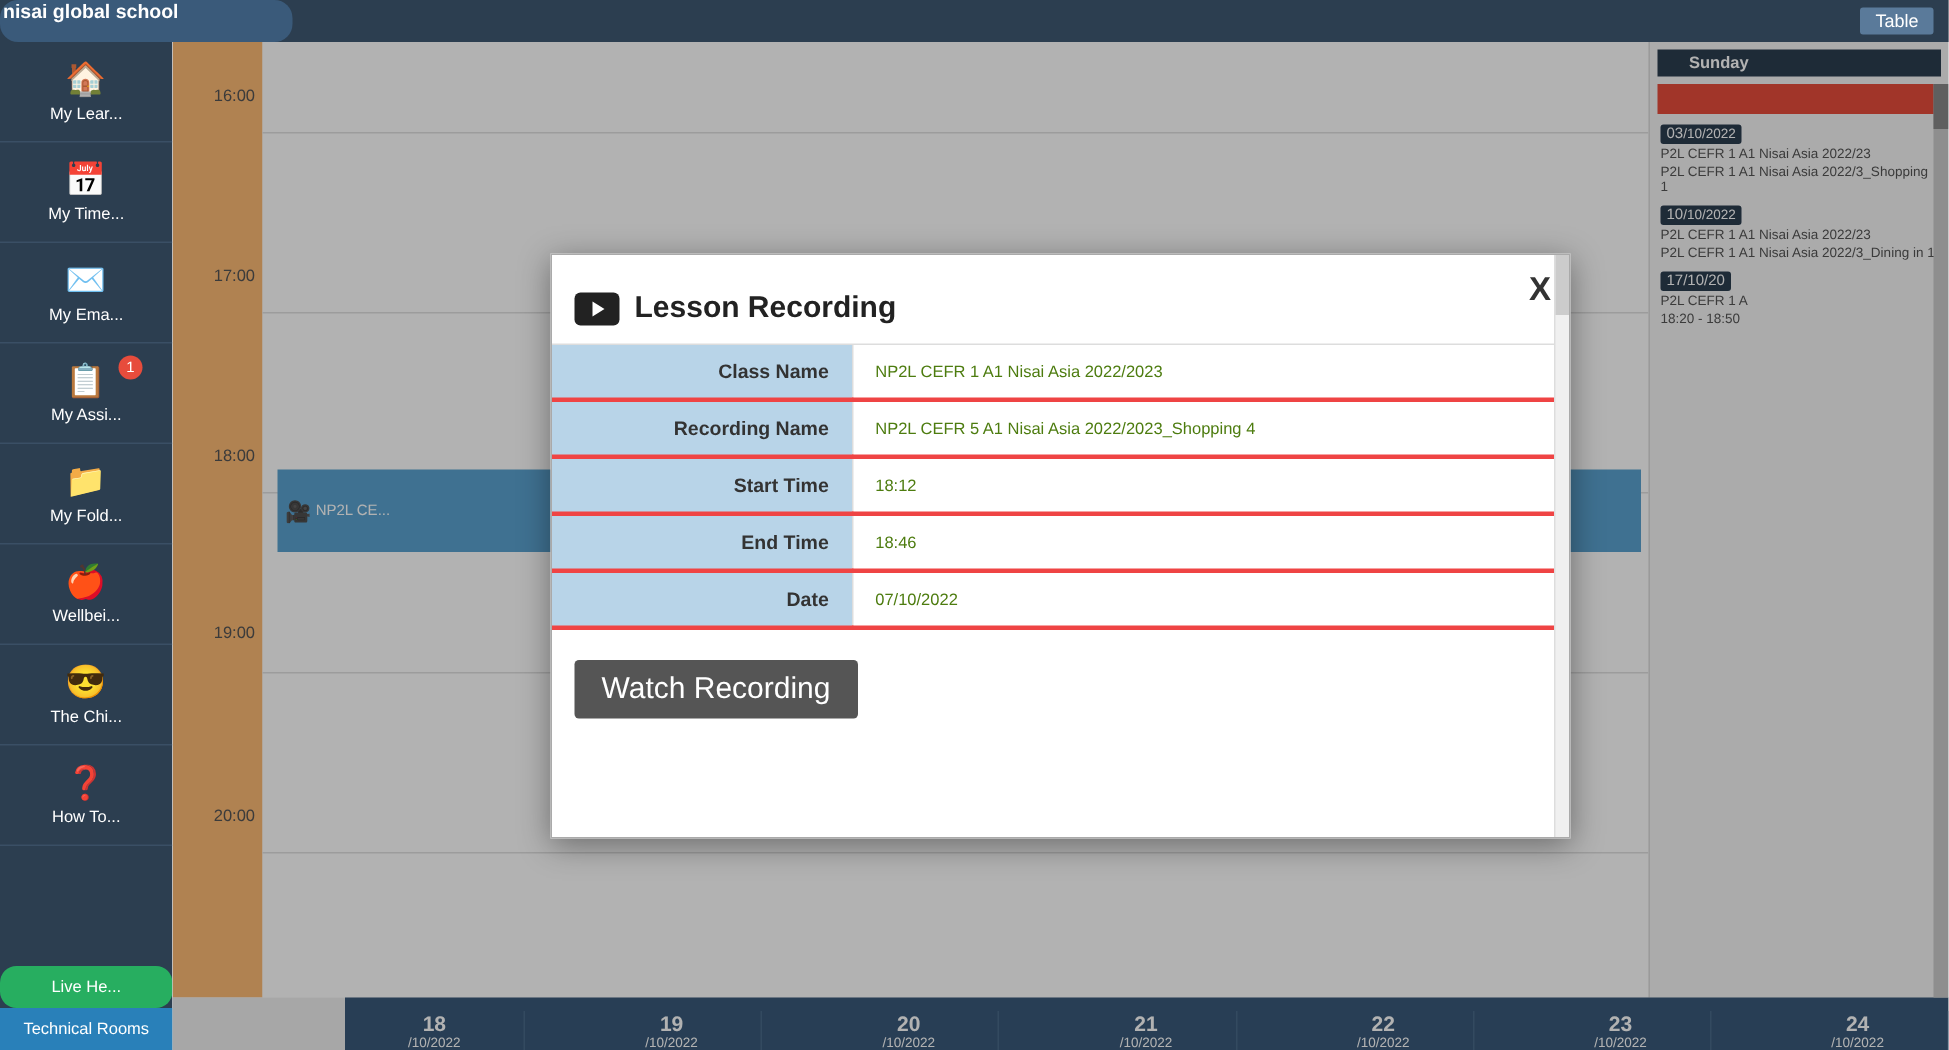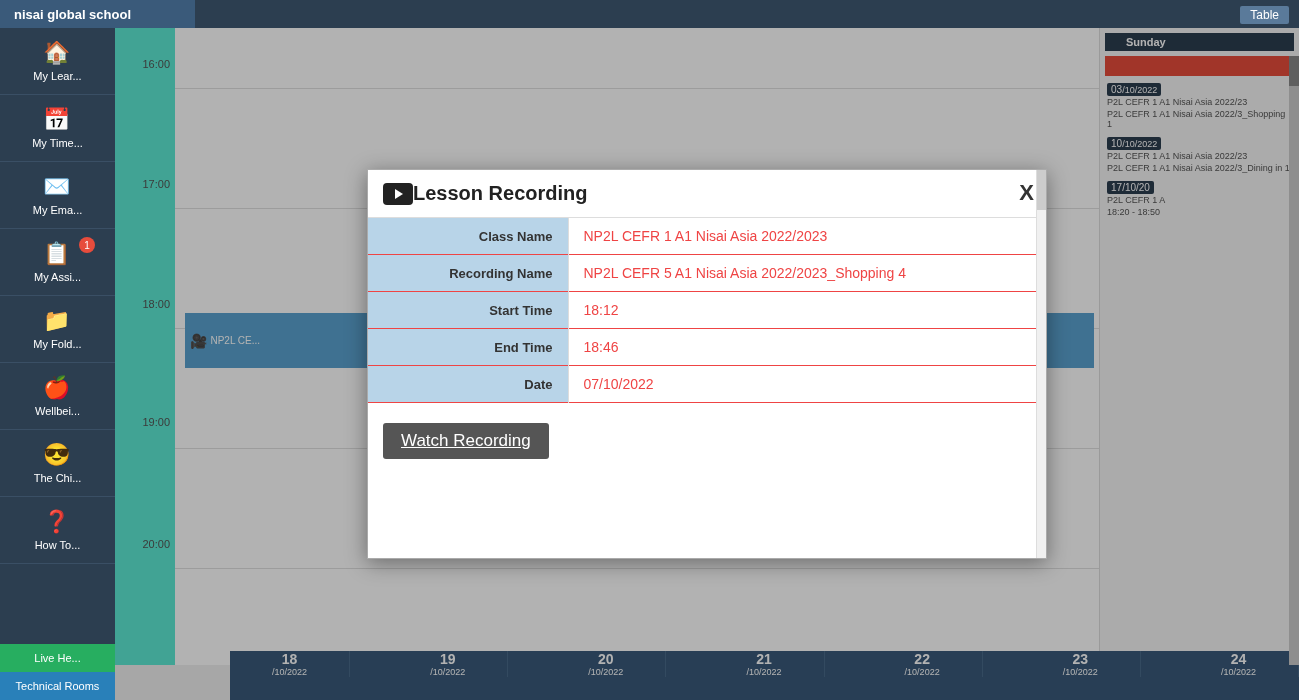--- a/index.html
+++ b/index.html
@@ -19,22 +19,23 @@
       height: 28px;
       background: #2c3e50;
       display: flex;
       align-items: center;
     }
     .top-bar-logo {
       background: #3a5a7a;
       height: 100%;
       width: 195px;
       display: flex;
-      align-items: center;
-      padding: 0 14px;
+      align-items: flex-start;
+      padding: 0 2px;
+      border-radius: 12px;
     }
     .top-bar-logo span {
       color: white;
       font-size: 13px;
       font-weight: bold;
     }
     .top-bar-right {
       margin-left: auto;
       padding-right: 10px;
     }
@@ -90,20 +91,21 @@
     }
     .sidebar-bottom {
       margin-top: auto;
     }
     .live-help {
       background: #27ae60;
       color: white;
       text-align: center;
       padding: 8px;
       font-size: 11px;
+      border-radius: 11px;
     }
     .tech-rooms {
       background: #2980b9;
       color: white;
       text-align: center;
       padding: 8px;
       font-size: 11px;
     }
 
     
@@ -125,21 +127,21 @@
       overflow: hidden;
     }
 
     
     .time-col {
       position: absolute;
       left: 0;
       top: 0;
       width: 60px;
       bottom: 0;
-      background: #5eead4;
+      background: #fdba74;
     }
     .time-label {
       position: absolute;
       right: 5px;
       font-size: 11px;
       color: #555;
     }
 
     
     .cal-grid {
@@ -215,24 +217,24 @@
       height: 20px;
       margin-bottom: 5px;
     }
 
     
     .bottom-bar {
       position: absolute;
       bottom: 0;
       left: 115px;
       right: 0;
-      height: 49px;
+      height: 35px;
       background: #3a5a7a;
       display: flex;
-      align-items: flex-start;
+      align-items: flex-end;
       gap: 38px;
     }
     .date-cell {
       flex: 1;
       text-align: center;
       color: white;
       font-size: 11px;
       border-right: 1px solid #4a6a8a;
       padding: 0 2px;
     }
@@ -278,20 +280,22 @@
       position: relative;
       display: flex;
       flex-direction: column;
     }
     .modal-header {
       background: white;
       border-bottom: 1px solid #ddd;
       padding: 12px 15px;
       display: flex;
       align-items: center;
+      gap: 10px;
+      margin-top: 12px;
     }
     .modal-title {
       font-size: 20px;
       font-weight: bold;
       color: #222;
     }
     .modal-video-icon {
       width: 30px;
       height: 22px;
       background: #222;
@@ -322,49 +326,48 @@
     .modal-body {
       flex: 1;
       padding: 0;
     }
     .info-table {
       width: 100%;
       border-collapse: collapse;
       margin-bottom: 15px;
     }
     .info-table tr {
-      border-bottom: 1px solid #ef4444;
+      border-bottom: 3px solid #ef4444;
     }
     .info-table td.label {
       background: #b8d4e8;
       color: #333;
       font-weight: bold;
       font-size: 13px;
       text-align: right;
       padding: 10px 15px;
       width: 200px;
       border-right: 1px solid #ddd;
     }
     .info-table td.value {
       background: white;
-      font-size: 14px;
+      font-size: 11px;
       padding: 10px 15px;
-      color: #ef4444;
+      color: #4d7c0f;
       margin-left: 28px;
     }
     .watch-btn {
       background: #555;
       color: white;
       border: none;
       padding: 8px 18px;
-      font-size: 17px;
+      font-size: 20px;
       cursor: pointer;
       margin: 5px 15px 15px 15px;
       border-radius: 3px;
-      text-decoration: underline;
     }
 
     
     .modal-scrollbar {
       position: absolute;
       right: 0;
       top: 0;
       bottom: 0;
       width: 10px;
       background: #f0f0f0;

